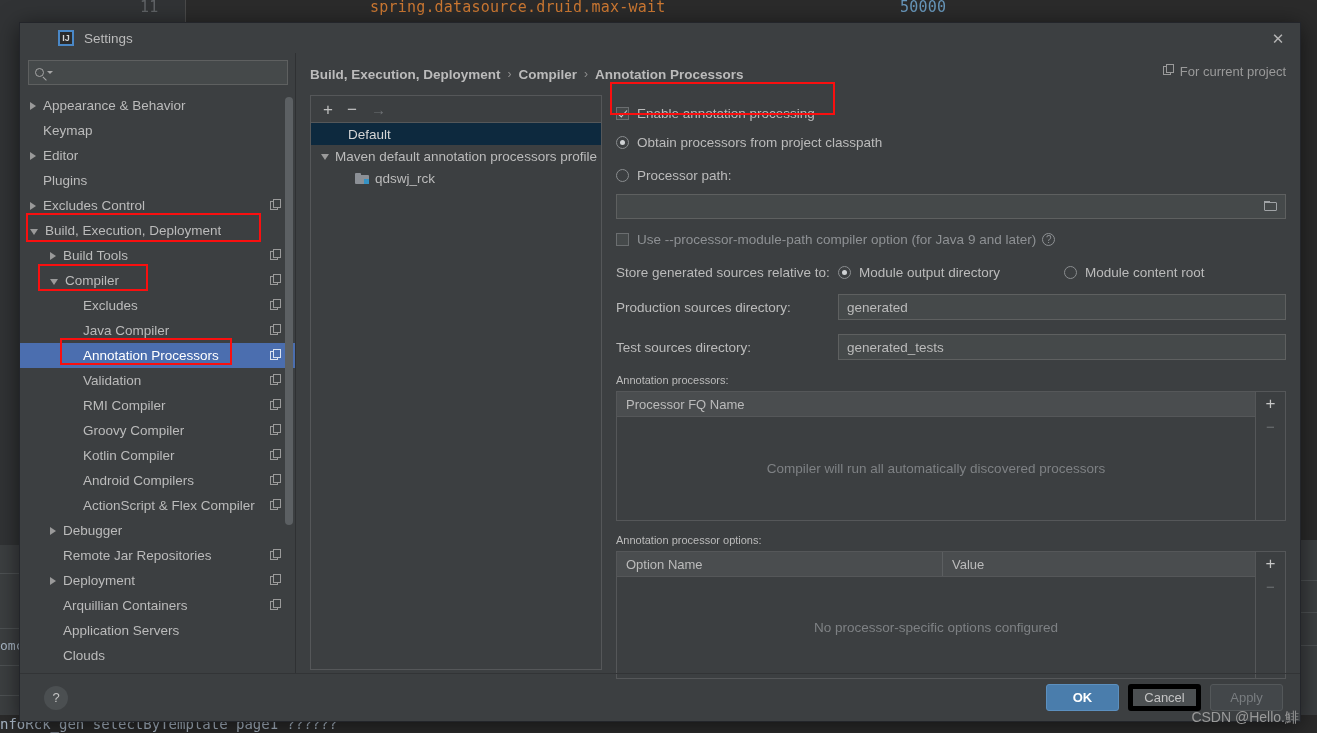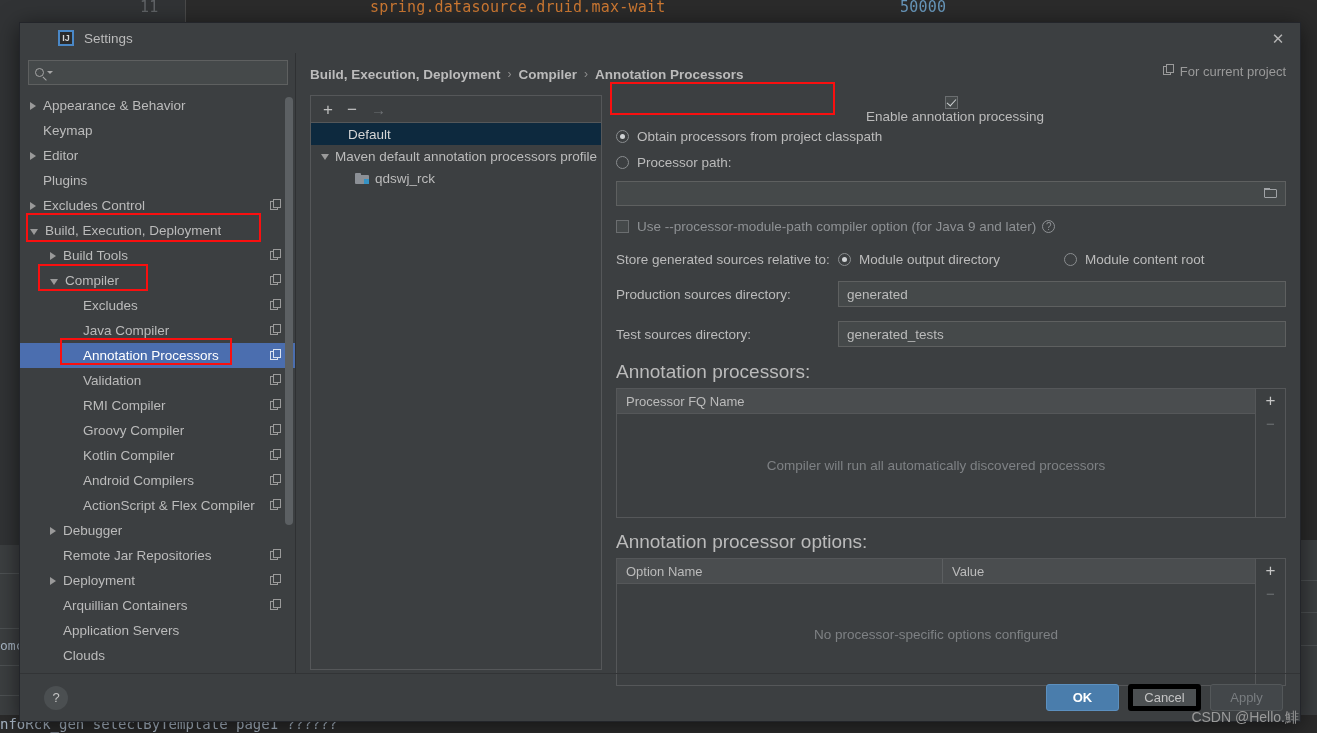--- a/index.html
+++ b/index.html
@@ -291,21 +291,21 @@
     font-size: 10px; color: #8e9194; margin-left: 6px; flex: 0 0 13px;
   }
 
   .field-label { font-size: 13.5px; color: #bbbbbb; white-space: nowrap; }
   .text-field {
     height: 26px; background: #45494a; border: 1px solid #5e6060;
     display: flex; align-items: center; padding-left: 8px;
     font-size: 13.5px; color: #bbbbbb;
   }
 
-  .section-label { font-size: 19px; color: #bbbbbb; }
+  .section-label { font-size: 11px; color: #bbbbbb; }
   .table-box {
     border: 1px solid #555759; background: #3c3f41;
     display: flex; position: relative;
   }
   .table-main { flex: 1 1 auto; min-width: 0; display: flex; flex-direction: column; }
   .table-head {
     height: 25px; flex: 0 0 25px;
     background: #4a4d4f; border-bottom: 1px solid #555759;
     display: flex; align-items: center;
   }
@@ -617,31 +617,31 @@
                   <i class="ftab"></i>
                   <i class="fdot"></i>
                 </span>
                 <span>qdswj_rck</span>
               </div>
             </div>
         </div>
 
         <div id="options">
 
-          <div class="row" style="height:22px;margin-top:1px;flex-direction:column;">
+          <div class="row" style="height:22px;margin-top:7px;">
             <span class="cb checked"></span>
             <span class="opt-label">Enable annotation processing</span>
           </div>
 
           <div class="row" style="height:23px;margin-top:7px;">
             <span class="rb on"></span>
             <span class="opt-label">Obtain processors from project classpath</span>
           </div>
 
-          <div class="row" style="height:23px;margin-top:3px;text-align:center;">
+          <div class="row" style="height:23px;margin-top:10px;text-align:center;">
             <span class="rb"></span>
             <span class="opt-label">Processor path:</span>
           </div>
 
           <div id="path-input">
             <span class="folder-open-icon">
               <i class="fo1"></i>
                 <i class="fo2"></i>
             </span>
           </div>

